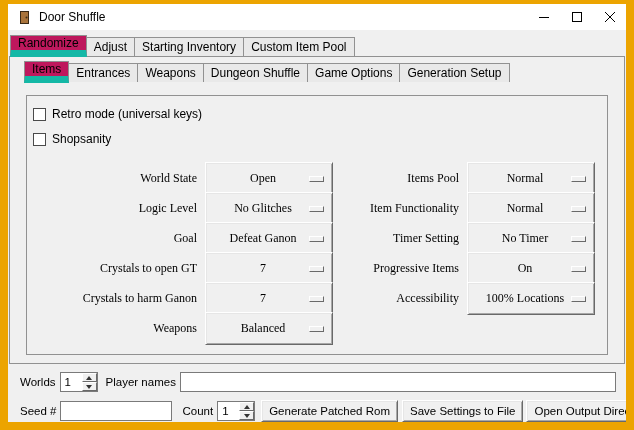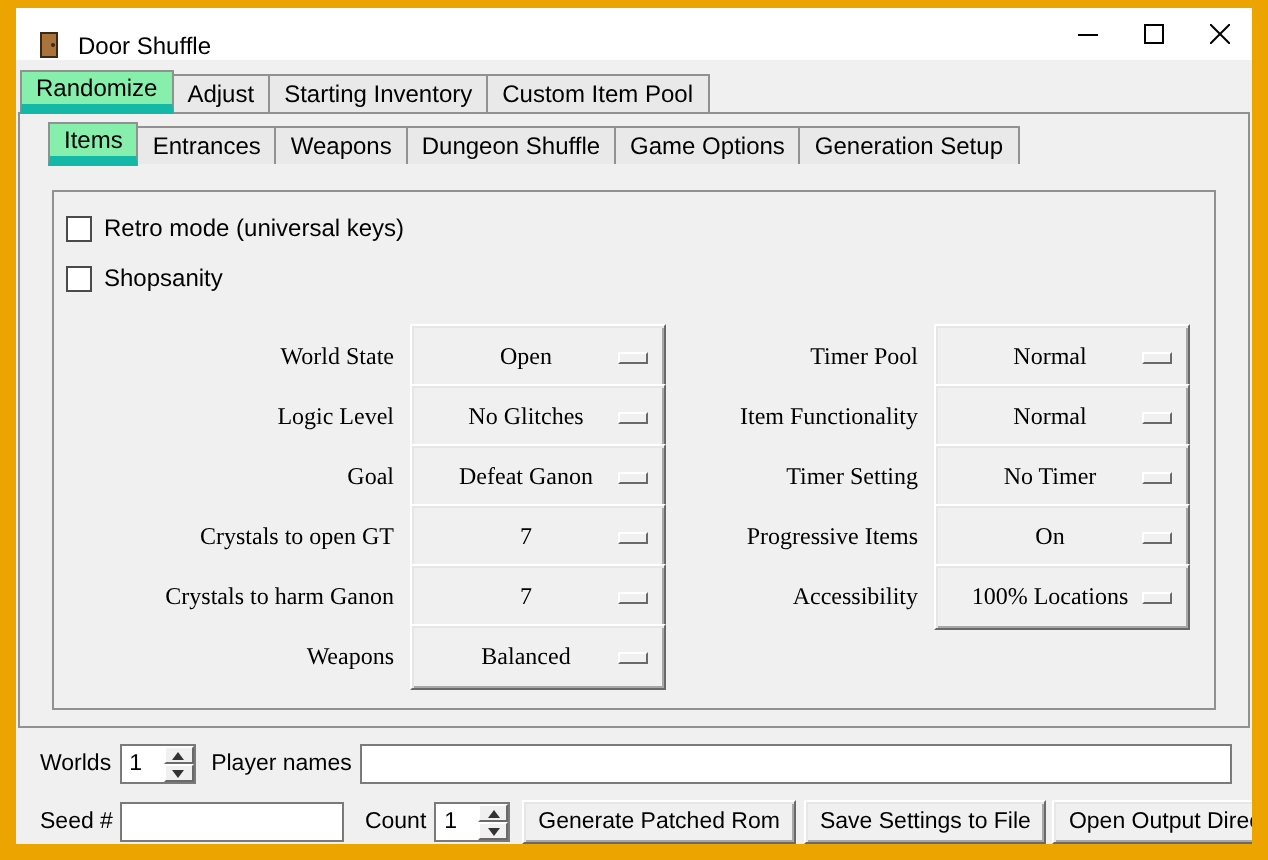--- a/index.html
+++ b/index.html
@@ -3,37 +3,37 @@
 <meta charset="utf-8">
 <style>
   * { margin:0; padding:0; box-sizing:border-box; }
   html,body { width:634px; height:430px; overflow:hidden; }
   body { font-family:"Liberation Sans", sans-serif; font-size:12px; color:#000; }
 
   .frame { width:634px; height:430px; background:var(--accent,#eca400); padding:4px 8px 8px 8px; }
   .window { width:100%; height:100%; display:flex; flex-direction:column; background:var(--body_bg,#f0f0f0); }
 
   
-  .titlebar { flex:0 0 26px; background:var(--titlebar_bg,#ffffff); display:flex; align-items:flex-end; }
+  .titlebar { flex:0 0 26px; background:var(--titlebar_bg,#ffffff); display:flex; align-items:center; }
   .title-icon { margin-left:9px; display:flex; }
   .title-text { margin-left:7px; }
   .caption { margin-left:auto; display:flex; height:100%; }
   .cap-btn { width:33px; height:100%; display:flex; align-items:center; justify-content:center; }
 
   
   .body { flex:1; display:flex; flex-direction:column; background:var(--body_bg,#f0f0f0); overflow:hidden; }
 
   
   .tabbar { display:flex; align-items:flex-end; position:relative; z-index:2; }
   .outer-tabs { margin:5px 0 0 2px; }
   .inner-tabs { margin:4px 0 0 14px; }
   .tab { border:1px solid #919191; border-bottom:none; background:#e9e9e9; height:19px;
          padding:0 7px; display:flex; align-items:center; margin-right:0; white-space:nowrap; }
   .tab + .tab { border-left:none; }
-  .tab.selected { background:#86efac; height:22px; margin-bottom:-1px; border-bottom:5px solid #14b8a6;
+  .tab.selected { background:#be185d; height:22px; margin-bottom:-1px; border-bottom:7px solid #14b8a6;
                   z-index:3; position:relative; border-left:1px solid #919191; }
 
   .panel { border:1px solid #919191; background:#f0f0f0; position:relative; z-index:1;gap:13px; }
   .outer-panel { flex:1; margin:0 1px; display:flex; flex-direction:column; overflow:hidden; }
   .inner-panel { flex:1; margin:0 16px 8px 16px; padding:8px 2px 0 2px; overflow:hidden; }
 
   
   .check-row { display:flex; align-items:center; height:20px; margin:0 0 5px 4px; }
   .checkbox { width:13px; height:13px; background:#fff; border:1px solid #4a4a4a; margin-right:6px; flex:0 0 13px; }
 
@@ -137,21 +137,21 @@
           </div>
 
           <div class="settings">
 
             <div class="srow">
               <span class="lbl-left">World State</span>
               <div class="menubutton btn3d">
                 <span class="mb-text">Open</span>
                 <span class="indicator"></span>
               </div>
-              <span class="lbl-right">Timer Pool</span>
+              <span class="lbl-right">Items Pool</span>
               <div class="menubutton btn3d">
                 <span class="mb-text">Normal</span>
                 <span class="indicator"></span>
               </div>
             </div>
 
             <div class="srow">
               <span class="lbl-left">Logic Level</span>
               <div class="menubutton btn3d">
                 <span class="mb-text">No Glitches</span>

